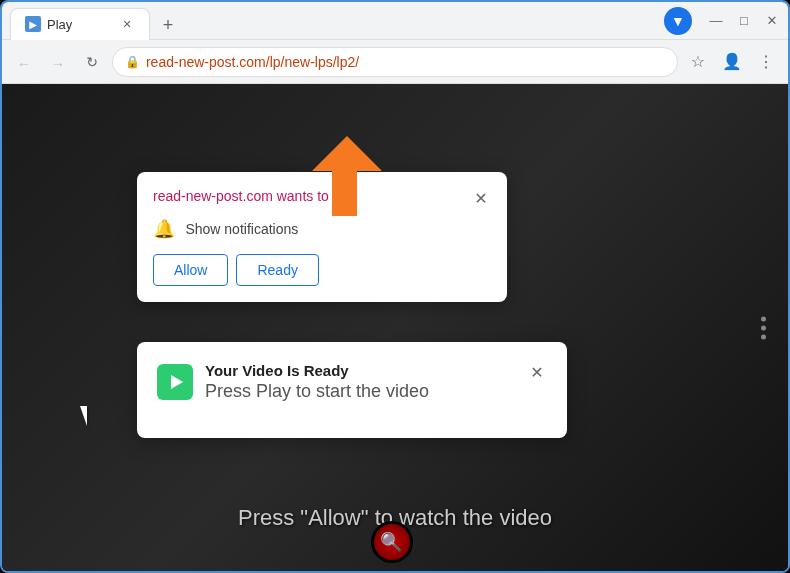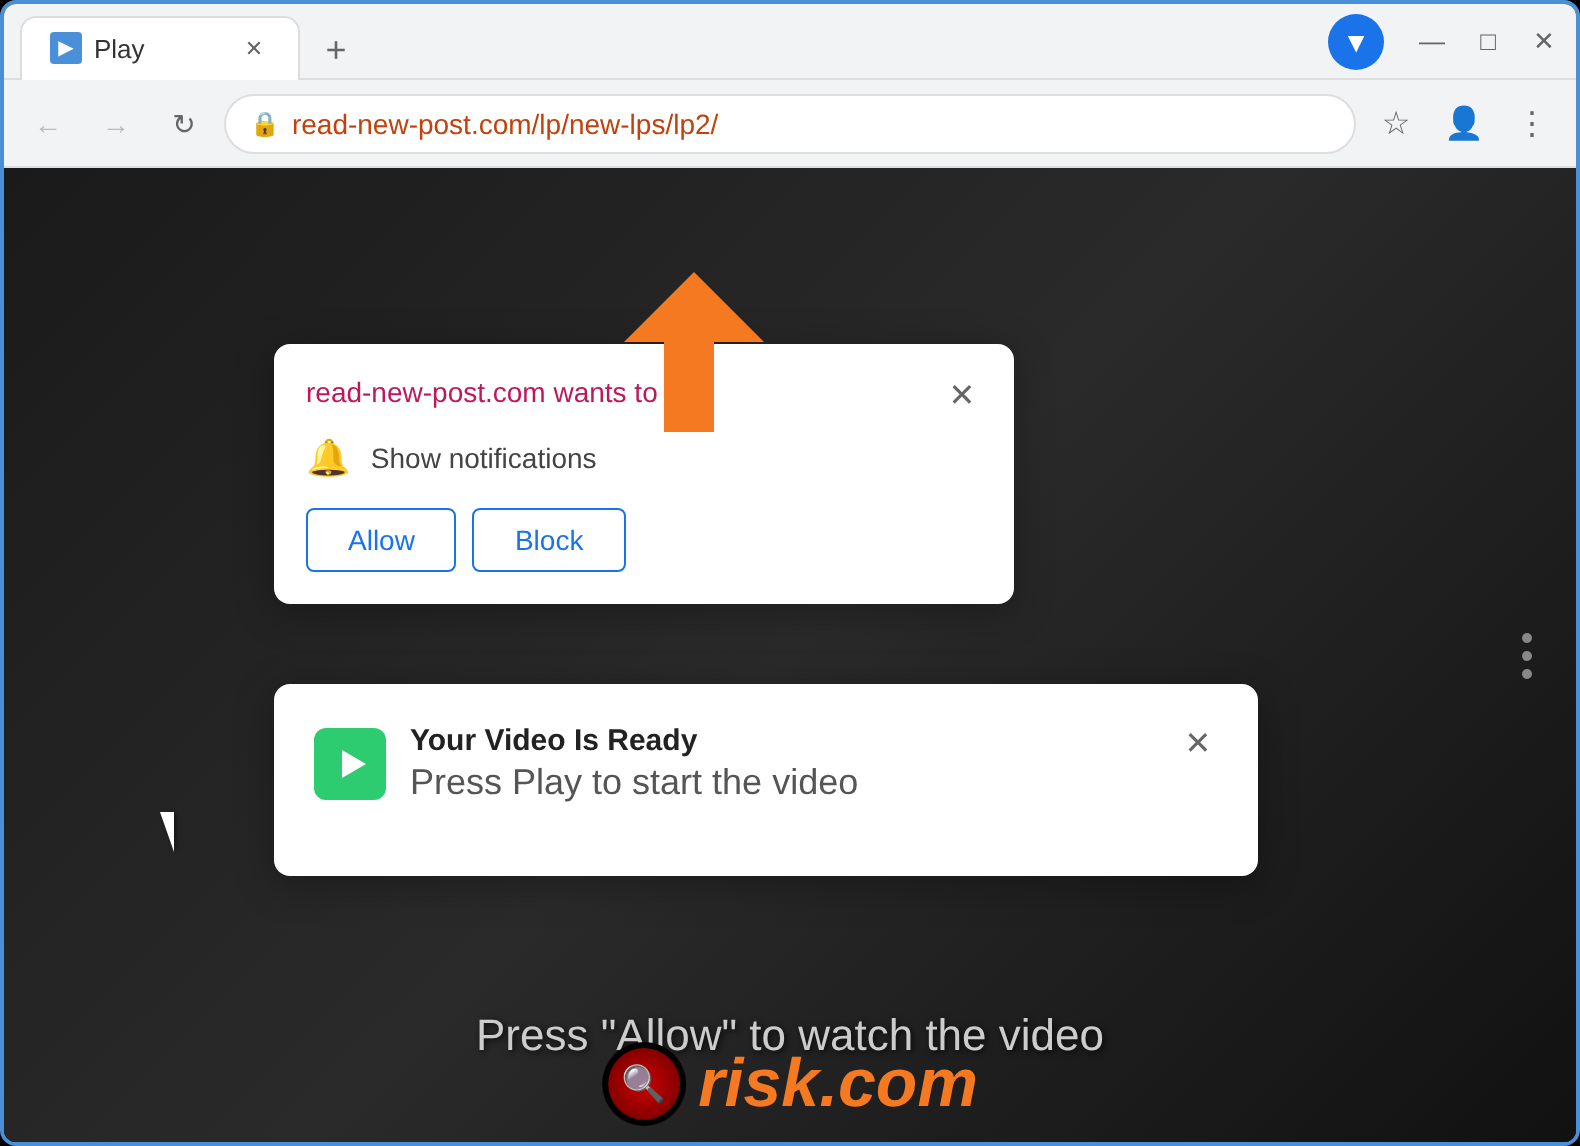--- a/index.html
+++ b/index.html
@@ -368,21 +368,21 @@
       top: 52px;
       left: 310px;
       z-index: 200;
     }
 
     
     .video-popup {
       position: absolute;
       top: 258px;
       left: 135px;
-      width: 492px;
+      width: 430px;
       background: #fff;
       border-radius: 8px;
       box-shadow: 0 4px 20px rgba(0,0,0,0.3);
       padding: 20px;
       z-index: 100;
     }
 
     .video-popup-header {
       display: flex;
       justify-content: space-between;
@@ -572,21 +572,21 @@
       <div class="popup-header">
         <span class="popup-title">read-new-post.com wants to</span>
         <div class="popup-close">✕</div>
       </div>
       <div class="notification-row">
         <span class="bell-icon">🔔</span>
         <span class="notification-label">Show notifications</span>
       </div>
       <div class="popup-buttons">
         <button class="btn-allow">Allow</button>
-        <button class="btn-block">Block</button>
+        <button class="btn-block">Ready</button>
       </div>
     </div>
 
     <div class="video-popup">
       <div class="video-popup-header">
         <div class="video-popup-info">
           <div class="yt-icon">
             <div class="yt-play-icon"></div>
           </div>
           <div class="video-popup-text">
@@ -600,21 +600,20 @@
 
     <div class="bottom-overlay">
       <span class="press-allow-text">Press "Allow" to watch the video</span>
     </div>
 
     <div class="pcrisk-logo">
       <div class="pcrisk-icon">
         <div class="pcrisk-icon-inner">🔍</div>
       </div>
       <div class="pcrisk-text-container">
-        <span class="pcrisk-orange">risk.com</span>
       </div>
     </div>
 
     <div class="cursor">
       <div class="cursor-arrow"></div>
     </div>
   </div>
 </div>
 
 </body></html>

